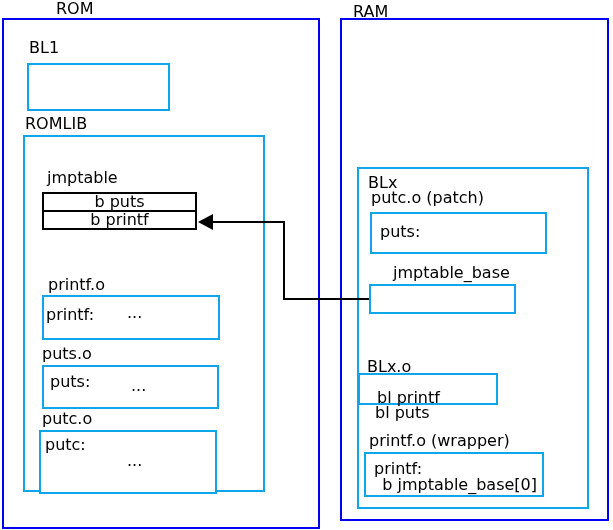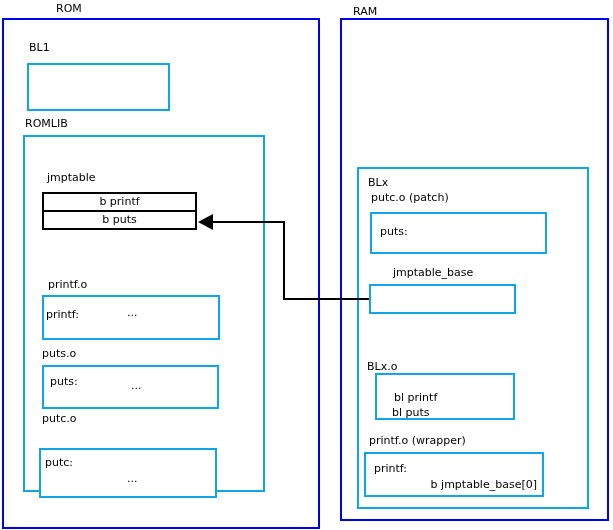--- a/index.html
+++ b/index.html
@@ -1,19 +1,19 @@
 <!DOCTYPE html>
 <html style="--frame-color: #0000f0;"><head>
 <meta charset="utf-8">
 <style>
   html,body{margin:0;padding:0;background:#ffffff;}
   .canvas{
     position:relative;width:613px;height:530px;background:#ffffff;
     font-family:"DejaVu Sans","Liberation Sans",sans-serif;
-    font-size:11px;color:#000;overflow:hidden;
+    font-size:16px;color:#000;overflow:hidden;
   }
   .lbl{position:absolute;line-height:13px;white-space:nowrap;}
   .frame{position:absolute;box-sizing:border-box;border:2px solid var(--frame-color,#0000f0);background:transparent;}
   .box{position:absolute;box-sizing:border-box;border:2px solid #0ea5e9;background:#ffffff;}
   .jmptable{position:absolute;}
   .jmprow{box-sizing:border-box;border:2px solid #000;height:20px;width:155px;
           text-align:center;line-height:15px;background:#ffffff;}
   .jmprow + .jmprow{margin-top:-2px;}
   .arrow-svg{position:absolute;left:0;top:0;pointer-events:none;}
   .codeline{position:absolute;white-space:nowrap;line-height:13px;}
@@ -28,58 +28,58 @@
   <div class="frame" style="left:2px;top:18px;width:318px;height:511px"></div>
 
   <div class="lbl" style="left:29px;top:41px">BL1</div>
   <div class="box" style="left:27px;top:63px;width:143px;height:48px"></div>
 
   <div class="lbl" style="left:25px;top:117px">ROMLIB</div>
   <div class="box" style="left:23px;top:135px;width:242px;height:357px;border-width:2px"></div>
 
   <div class="lbl" style="left:47px;top:171px">jmptable</div>
   <div class="jmptable" style="left:42px;top:192px">
+    <div class="jmprow">b puts</div>
     <div class="jmprow">b printf</div>
-    <div class="jmprow">b puts</div>
   </div>
 
   <div class="lbl" style="left:48px;top:278px">printf.o</div>
   <div class="box" style="left:42px;top:295px;width:178px;height:45px">
     <span class="codeline" style="left:2px;top:11px">printf:</span>
     <span class="codeline" style="left:83px;top:9px">...</span>
   </div>
 
   <div class="lbl" style="left:42px;top:347px">puts.o</div>
   <div class="box" style="left:42px;top:365px;width:177px;height:44px">
     <span class="codeline" style="left:6px;top:8px">puts:</span>
     <span class="codeline" style="left:87px;top:12px">...</span>
   </div>
 
   <div class="lbl" style="left:42px;top:412px">putc.o</div>
-  <div class="box" style="left:39px;top:448px;width:178px;height:50px">
+  <div class="box" style="left:39px;top:430px;width:178px;height:64px">
     <span class="codeline" style="left:4px;top:6px">putc:</span>
     <span class="codeline" style="left:86px;top:22px">...</span>
   </div>
 
   <div class="lbl" style="left:353px;top:5px">RAM</div>
   <div class="frame" style="left:340px;top:18px;width:269px;height:503px"></div>
 
   <div class="box" style="left:357px;top:167px;width:232px;height:342px"></div>
   <div class="lbl" style="left:368px;top:176px">BLx</div>
 
   <div class="lbl" style="left:371px;top:191px">putc.o (patch)</div>
   <div class="box" style="left:370px;top:212px;width:177px;height:42px">
     <span class="codeline" style="left:8px;top:11px">puts:</span>
   </div>
 
   <div class="lbl" style="left:393px;top:266px">jmptable_base</div>
   <div class="box" style="left:369px;top:284px;width:147px;height:30px"></div>
 
   <div class="lbl" style="left:367px;top:360px">BLx.o</div>
-  <div class="box" style="left:375px;top:373px;width:140px;height:47px">
+  <div class="box" style="left:358px;top:373px;width:140px;height:32px">
     <span class="codeline" style="left:17px;top:16px">bl printf</span>
     <span class="codeline" style="left:15px;top:31px">bl puts</span>
   </div>
 
   <div class="lbl" style="left:369px;top:434px">printf.o (wrapper)</div>
   <div class="box" style="left:364px;top:452px;width:180px;height:45px">
     <span class="codeline" style="left:8px;top:8px">printf:</span>
     <span class="rightline" style="top:24px">b jmptable_base[0]</span>
   </div>
 

